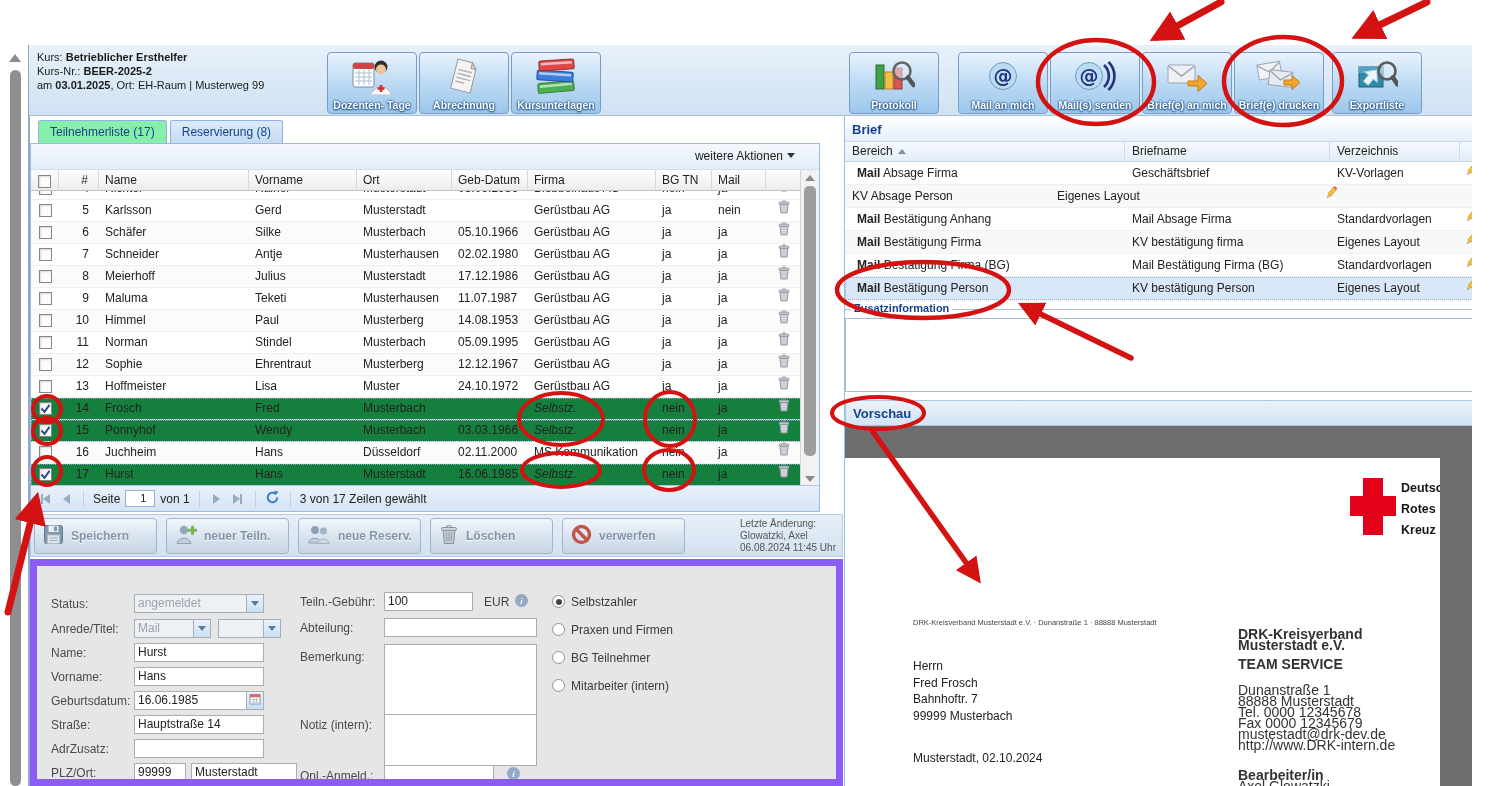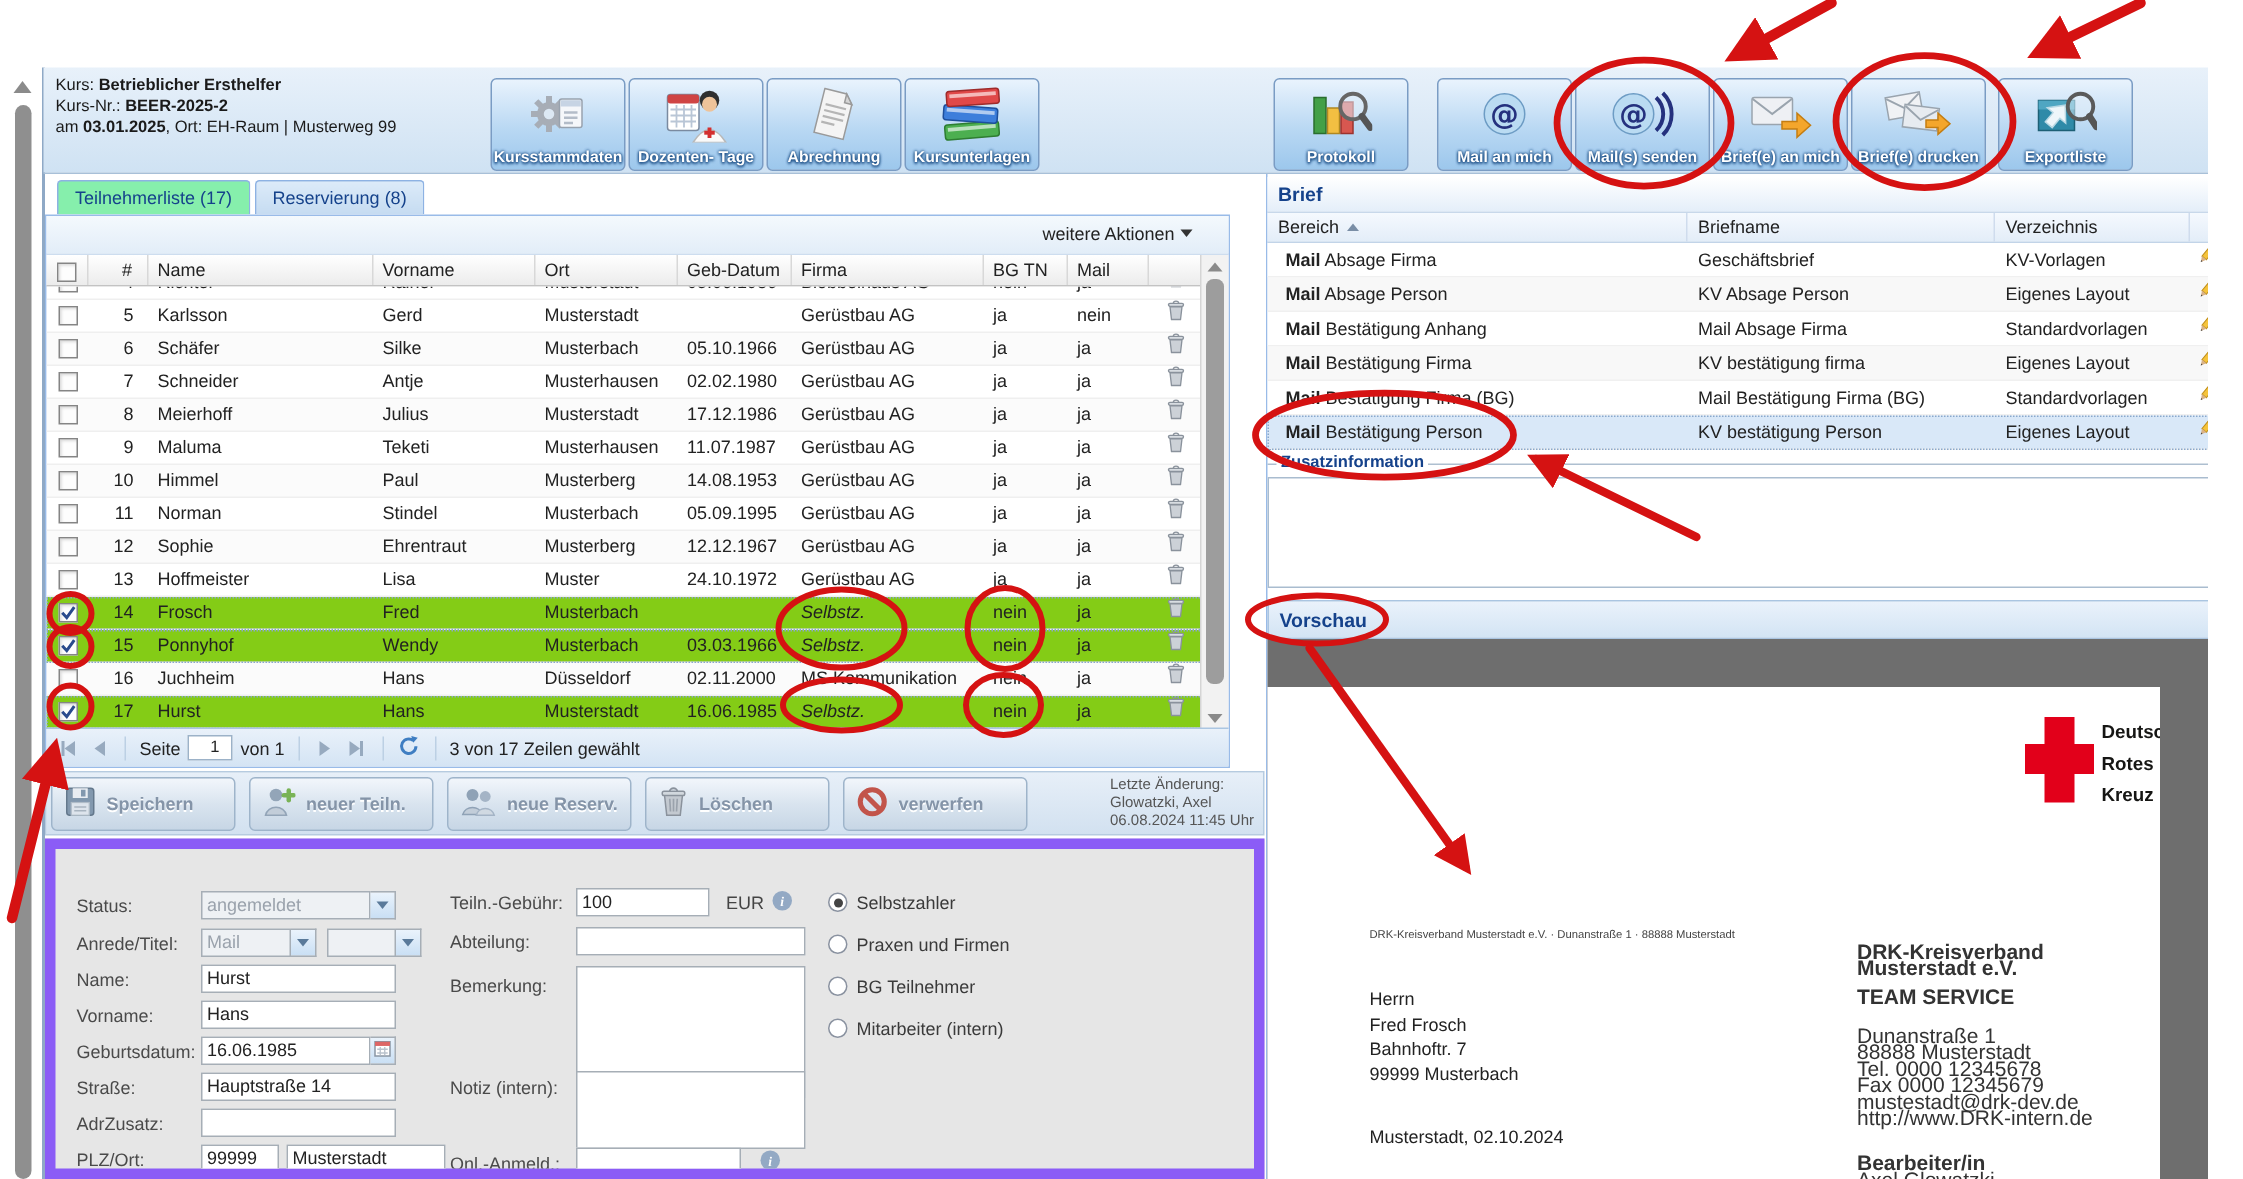--- a/index.html
+++ b/index.html
@@ -30,21 +30,21 @@
 
 .tpanel{position:absolute;left:30px;top:143px;width:790px;height:369px;border:1px solid #99bbe8;background:#fff}
 .tstrip{position:absolute;left:0;top:0;width:100%;height:26px;background:linear-gradient(#f4f9fd,#e2edf8);border-bottom:1px solid #cdddef}
 .wa{position:absolute;right:24px;top:5px;font-size:12px;color:#222;cursor:pointer;white-space:nowrap}
 .wa:after{content:"";display:inline-block;margin-left:4px;vertical-align:2px;border-left:4px solid transparent;border-right:4px solid transparent;border-top:5px solid #333}
 .thead{position:absolute;left:0;top:26px;width:771px;height:21px;display:flex;background:linear-gradient(#ffffff,#ececec);border-bottom:1px solid #c3c3c3}
 .th{border-right:1px solid #d8d8d8;padding-left:6px;line-height:20px;font-size:12px;white-space:nowrap;overflow:hidden}
 .rowsvp{position:absolute;left:0;top:47px;width:771px;height:296px;overflow:hidden}
 .prow{display:flex;height:22px;border-bottom:1px solid #efefef;background:#fff}
 .prow.alt{background:#fbfbfb}
-.prow.sel{background:#84cc16;outline:1px dotted #89a8cc;outline-offset:-1px}
+.prow.sel{background:#15803d;outline:1px dotted #89a8cc;outline-offset:-1px}
 .pc{line-height:21px;padding-left:6px;font-size:12px;white-space:nowrap;overflow:hidden}
 .c0{width:28px;display:flex;align-items:center;justify-content:center;padding-left:0}
 .c1{width:40px;text-align:right;padding-right:10px;padding-left:0}
 .c2{width:150px}.c3{width:108px}.c4{width:95px}.c5{width:76px}.c6{width:128px}.c7{width:56px}.c8{width:54px}
 .c9{flex:1;display:flex;align-items:center;justify-content:center;padding-left:0}
 .ital{font-style:italic}
 .partial{height:9px;overflow:hidden}
 .partial .prow{position:relative;top:-13px}
 .cb{width:13px;height:13px;border:1px solid #858585;background:#fdfdfd;box-shadow:inset 1px 1px 2px #d8d8d8;display:flex;align-items:center;justify-content:center}
 .vsb{position:absolute;right:0;top:26px;width:19px;height:317px;background:#f2f2f2;border-left:1px solid #d5d5d5}
@@ -134,40 +134,20 @@
   </div>
   <div class="lborder"></div>
 
   <div class="topbar">
     <div class="cinfo">
       <div><span>Kurs:</span> <b>Betrieblicher Ersthelfer</b></div>
       <div><span>Kurs-Nr.:</span> <b>BEER-2025-2</b></div>
       <div><span>am</span> <b>03.01.2025</b><span>, Ort: EH-Raum | Musterweg 99</span></div>
     </div>
     <div class="grp" style="left:298px">
-        <div class="tb-btn">
-          <span class="ic">
-            <svg width="38" height="36" viewBox="0 0 38 36">
-              <g stroke="#a7adb6" stroke-width="4">
-                <line x1="13" y1="6" x2="13" y2="30"></line>
-                <line x1="1" y1="18" x2="25" y2="18"></line>
-                <line x1="4.5" y1="9.5" x2="21.5" y2="26.5"></line>
-                <line x1="21.5" y1="9.5" x2="4.5" y2="26.5"></line>
-              </g>
-              <circle cx="13" cy="18" r="8" fill="#a7adb6"></circle>
-              <circle cx="13" cy="18" r="3.5" fill="#dce8f4"></circle>
-              <rect x="20" y="8" width="15" height="19" rx="1.5" fill="#f5f7fa" stroke="#98a2ae"></rect>
-              <rect x="20.8" y="8.8" width="13.4" height="4.2" fill="#c7d4e4"></rect>
-              <line x1="23" y1="17" x2="32" y2="17" stroke="#b3bcc8" stroke-width="1.6"></line>
-              <line x1="23" y1="20.5" x2="32" y2="20.5" stroke="#b3bcc8" stroke-width="1.6"></line>
-              <line x1="23" y1="24" x2="29" y2="24" stroke="#b3bcc8" stroke-width="1.6"></line>
-            </svg>
-          </span>
-          <div class="lbl">Kursstammdaten</div>
-        </div>
         <div class="tb-btn">
           <span class="ic">
             <svg width="42" height="37" viewBox="0 0 42 37">
               <rect x="2" y="5" width="21" height="24" rx="2" fill="#fff" stroke="#7a8aa0"></rect>
               <rect x="2" y="5" width="21" height="6" rx="2" fill="#cf4444"></rect>
               <g stroke="#b9c6d6" stroke-width="1.2">
                 <line x1="4" y1="15" x2="21" y2="15"></line>
                 <line x1="4" y1="19" x2="21" y2="19"></line>
                 <line x1="4" y1="23" x2="21" y2="23"></line>
                 <line x1="8" y1="12" x2="8" y2="27"></line>
@@ -842,21 +822,20 @@
               <g transform="rotate(40 7.5 7.5)">
                 <rect x="5.6" y="0.5" width="3.8" height="2.2" fill="#e2654a"></rect>
                 <rect x="5.6" y="2.7" width="3.8" height="8" fill="#f5c33b" stroke="#c08f1a" stroke-width="0.7"></rect>
                 <path d="M5.6 10.7 L7.5 14.2 L9.4 10.7 z" fill="#d9b286"></path>
                 <path d="M6.9 13.1 L7.5 14.2 L8.1 13.1 z" fill="#444"></path>
               </g>
             </svg></span>
         </div>
       </div>
       <div class="brow alt">
-        <div class="bc b1"><b>Mail</b> Absage Person</div>
         <div class="bc b2">KV Absage Person</div>
         <div class="bc b3">Eigenes Layout</div>
         <div class="bc b4">
           <span><svg width="15" height="15" viewBox="0 0 15 15">
               <g transform="rotate(40 7.5 7.5)">
                 <rect x="5.6" y="0.5" width="3.8" height="2.2" fill="#e2654a"></rect>
                 <rect x="5.6" y="2.7" width="3.8" height="8" fill="#f5c33b" stroke="#c08f1a" stroke-width="0.7"></rect>
                 <path d="M5.6 10.7 L7.5 14.2 L9.4 10.7 z" fill="#d9b286"></path>
                 <path d="M6.9 13.1 L7.5 14.2 L8.1 13.1 z" fill="#444"></path>
               </g>

